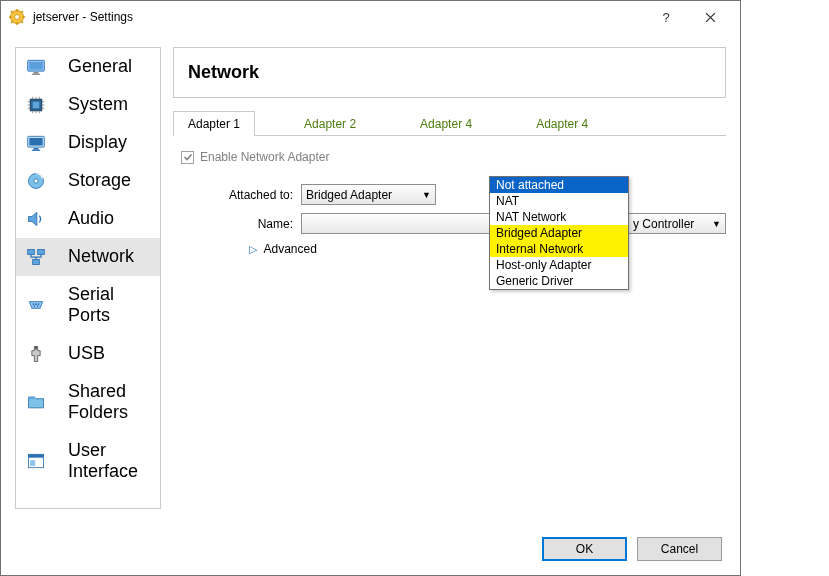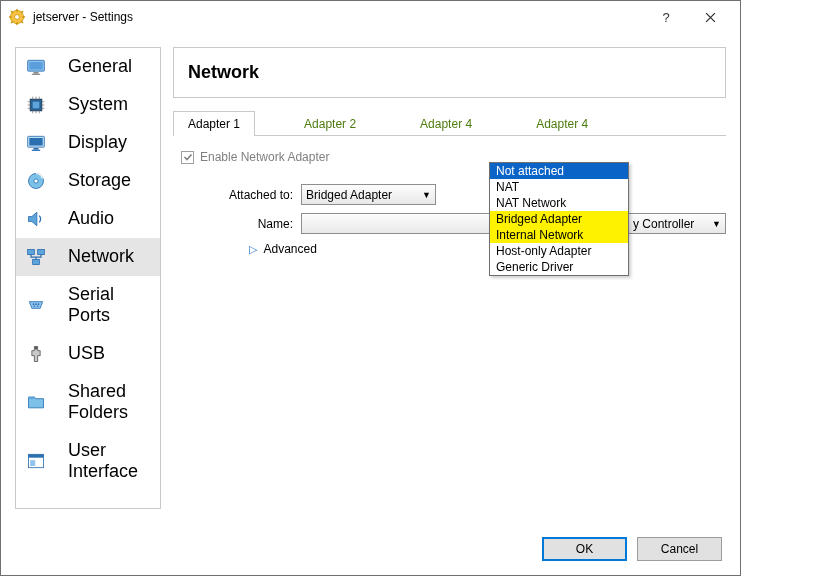--- a/index.html
+++ b/index.html
@@ -27,21 +27,21 @@
 .chk { width: 13px; height: 13px; border: 1px solid #a0a0a0; background: #fff; display: inline-flex; align-items: center; justify-content: center; }
 .chk svg { width: 10px; height: 10px; }
 .form-row { display: flex; align-items: center; margin-bottom: 8px; }
 .form-label { width: 120px; text-align: right; padding-right: 8px; font-size: 12px; }
 .select { background: linear-gradient(#fdfdfd,#e8e8e8); border: 1px solid #8e8e8e; height: 21px; display: flex; align-items: center; justify-content: space-between; padding: 0 4px; font-size: 12px; }
 .select.attached { width: 135px; }
 .select.name { width: 425px; }
 .select .arrow { font-size: 9px; }
 .adv-row { display: flex; align-items: center; margin-top: 4px; padding-left: 68px; gap: 6px; }
 .adv-tri { color: #1a6fc4; font-size: 11px; }
-.dropdown { position: absolute; top: 64px; left: 316px; width: 140px; background: #fff; border: 1px solid #707070; z-index: 10; box-shadow: 2px 2px 3px rgba(0,0,0,0.2); }
+.dropdown { position: absolute; top: 78px; left: 316px; width: 140px; background: #fff; border: 1px solid #707070; z-index: 10; box-shadow: 2px 2px 3px rgba(0,0,0,0.2); }
 .dd-item { padding: 1px 6px; font-size: 12px; white-space: nowrap; }
 .dd-item.sel { background: #0a64c8; color: #fff; }
 .dd-item.hi { background: #fff200; }
 .footer { height: 52px; display: flex; align-items: center; justify-content: flex-end; gap: 10px; padding-right: 18px; }
 .btn { width: 85px; height: 24px; border: 1px solid #9c9c9c; background: #e1e1e1; font-size: 12px; display: flex; align-items: center; justify-content: center; }
 .btn.primary { border: 2px solid #0078d7; background: #e1e1e1; }
 </style>
 </head>
 <body>
 

